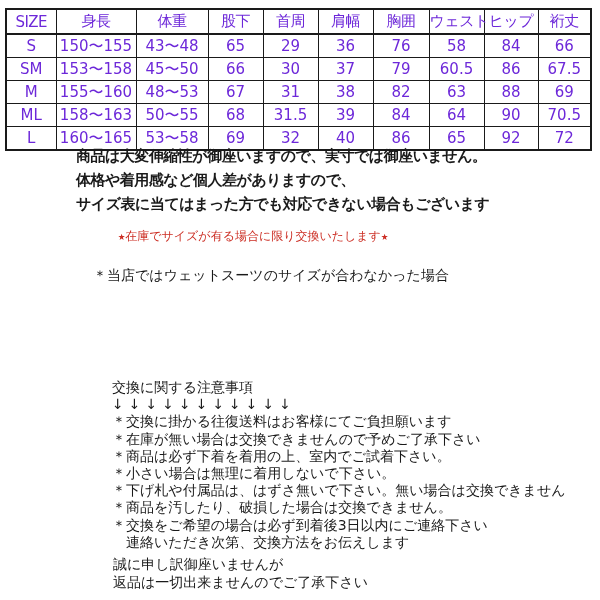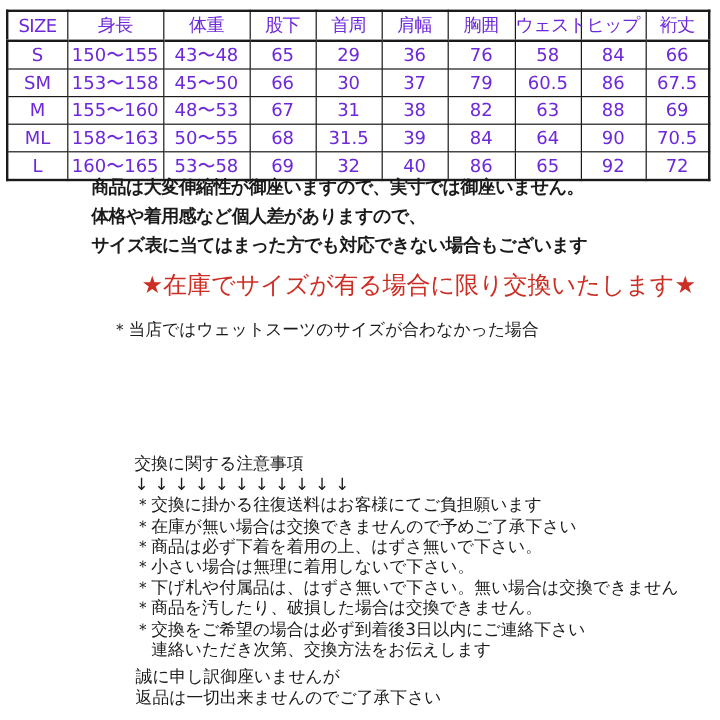--- a/index.html
+++ b/index.html
@@ -15,21 +15,21 @@
   }
   .size-table th, .size-table td {
     border:1px solid #1a1a1a; text-align:center; vertical-align:middle;
     padding:0; height:22px; font-weight:normal; white-space:nowrap;
   }
   .size-table thead th { border-bottom:2px solid #1a1a1a; height:23px; letter-spacing:-0.5px; }
 
   .txt { position:absolute; white-space:nowrap; }
 
   .elasticity { left:76px; top:144px; font-size:15px; font-weight:bold; line-height:24px; letter-spacing:-0.5px; }
-  .star-banner { left:118px; top:229px; font-size:20px; line-height:17px; color:#cc2e24; }
+  .star-banner { left:118px; top:229px; font-size:12px; line-height:17px; color:#cc2e24;font-family:Liberation Mono, monospace; }
   .order-note { left:93px; top:267px; font-size:14px; line-height:16px; }
   .policy { left:113px; top:297px; font-size:14px; line-height:18px; }
   .notes { left:112px; top:379px; font-size:14px; line-height:17.2px; }
   .notes .arrows { letter-spacing:5px; }
   .no-returns { left:113px; top:555px; font-size:14px; line-height:18px; }
 </style>
 </head>
 <body>
 
 <div class="page">
@@ -134,21 +134,21 @@
   <div class="txt star-banner">★在庫でサイズが有る場合に限り交換いたします★</div>
 
   <div class="txt order-note">＊当店ではウェットスーツのサイズが合わなかった場合</div>
 
 
   <div class="txt notes">
     <div>交換に関する注意事項</div>
     <div class="arrows">↓↓↓↓↓↓↓↓↓↓↓</div>
     <div>＊交換に掛かる往復送料はお客様にてご負担願います</div>
     <div>＊在庫が無い場合は交換できませんので予めご了承下さい</div>
-    <div>＊商品は必ず下着を着用の上、はずさ無いで下さい。</div>
+    <div>＊商品は必ず下着を着用の上、室内でご試着下さい。</div>
     <div>＊小さい場合は無理に着用しないで下さい。</div>
     <div>＊下げ札や付属品は、はずさ無いで下さい。無い場合は交換できません</div>
     <div>＊商品を汚したり、破損した場合は交換できません。</div>
     <div>＊交換をご希望の場合は必ず到着後3日以内にご連絡下さい</div>
     <div>　連絡いただき次第、交換方法をお伝えします</div>
   </div>
 
   <div class="txt no-returns">
     <div>誠に申し訳御座いませんが</div>
     <div>返品は一切出来ませんのでご了承下さい</div>

